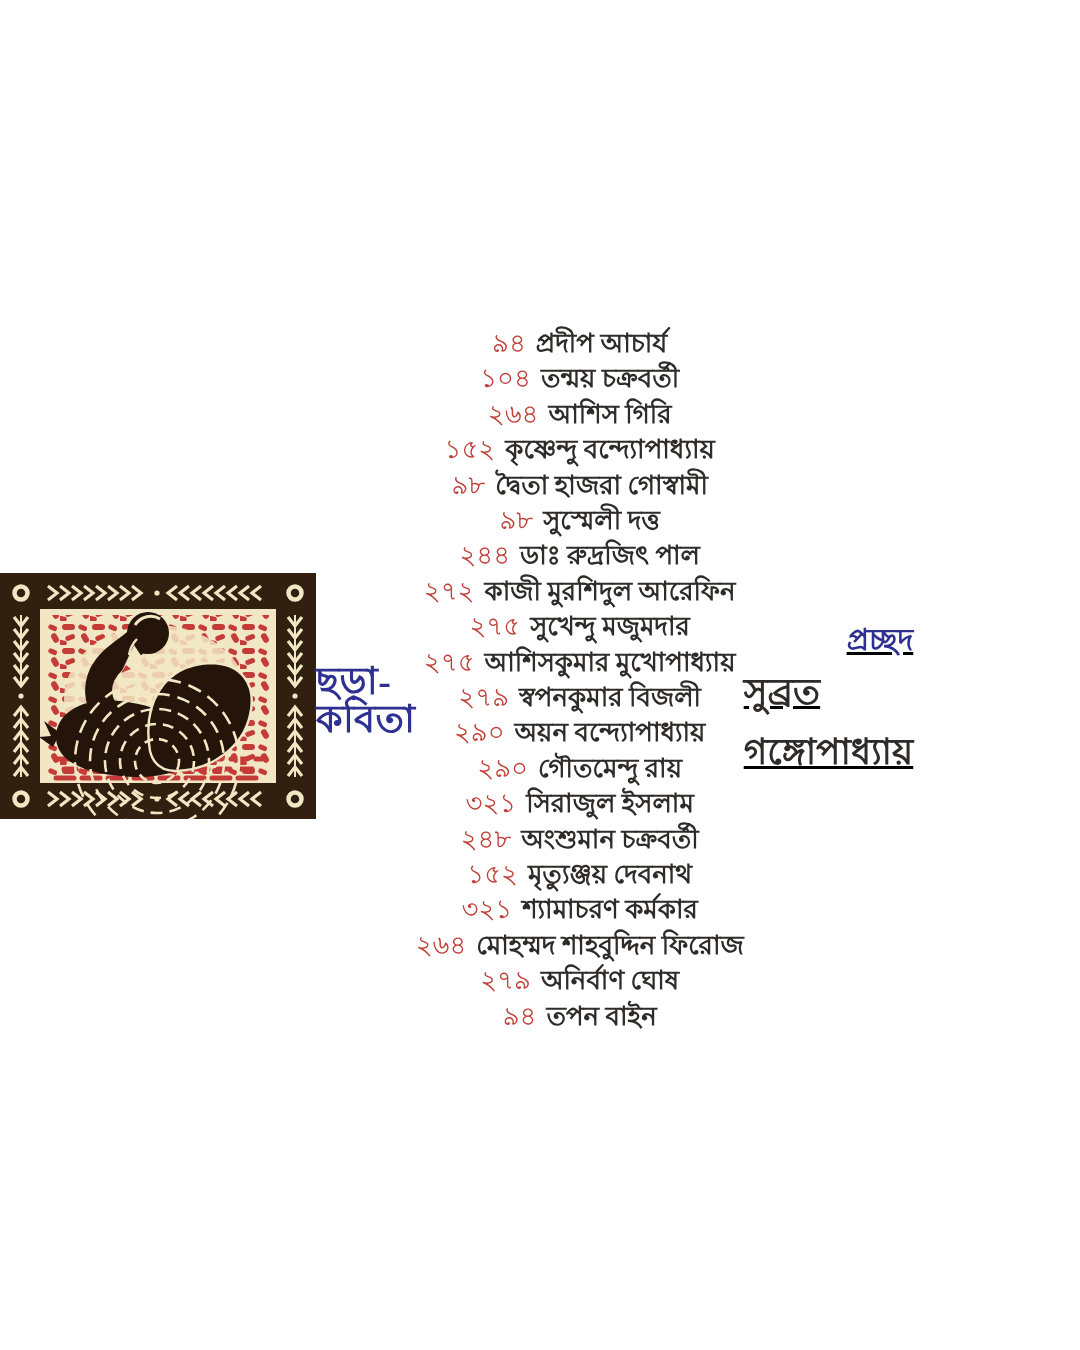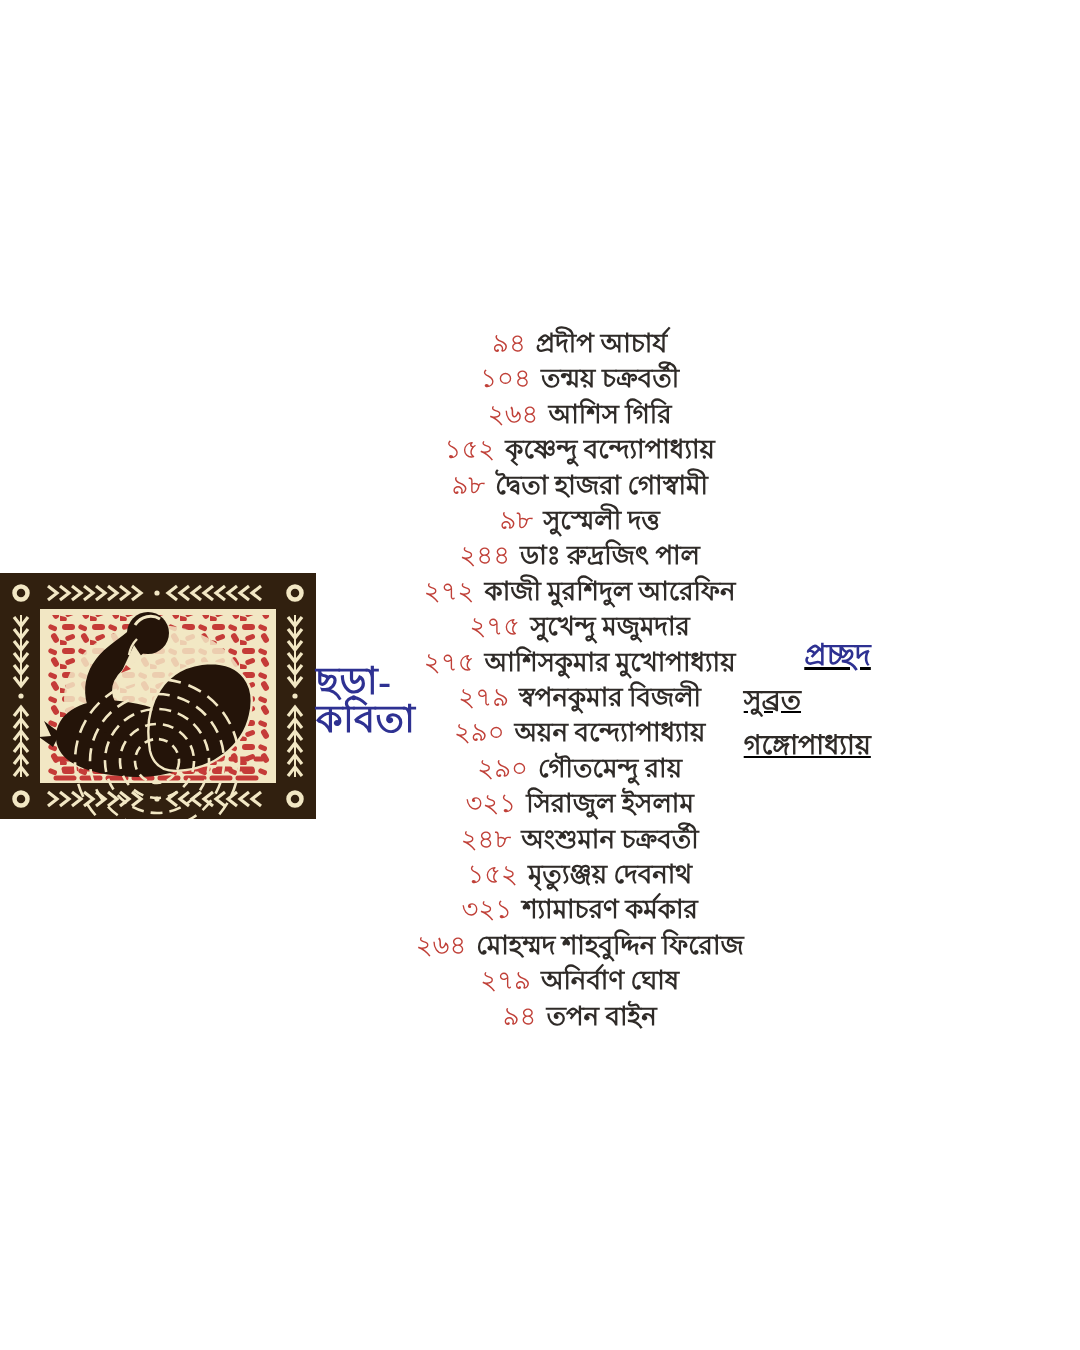--- a/index.html
+++ b/index.html
@@ -57,21 +57,21 @@
   }
   .footer-title{
     color:var(--blue);
     font-size:30px;
     font-weight:bold;
     line-height:1.1;
   }
   .footer-artist{
     margin-top:8px;
     color:var(--ink);
-    font-size:27px;
+    font-size:36px;
     font-weight:600;
   }
 </style>
 </head>
 <body>
 
 <div class="page">
 
   <div class="emblem-wrap">
     <svg viewBox="0 0 316 246" width="316" height="246" aria-hidden="true">

